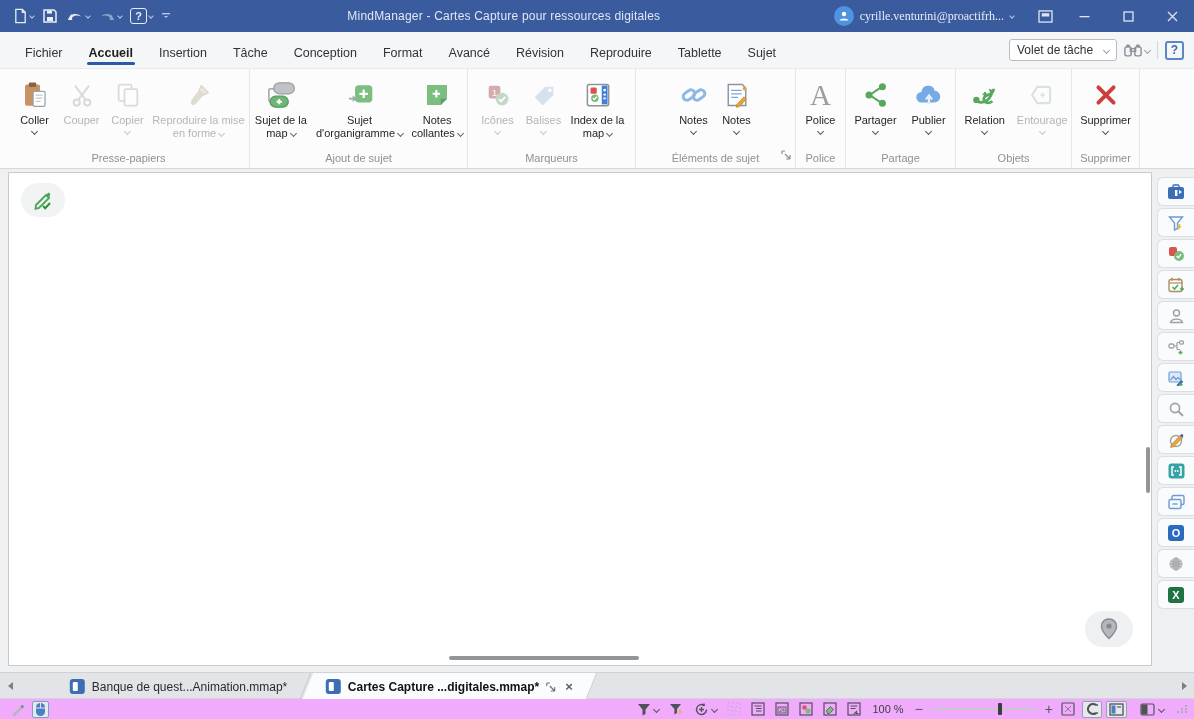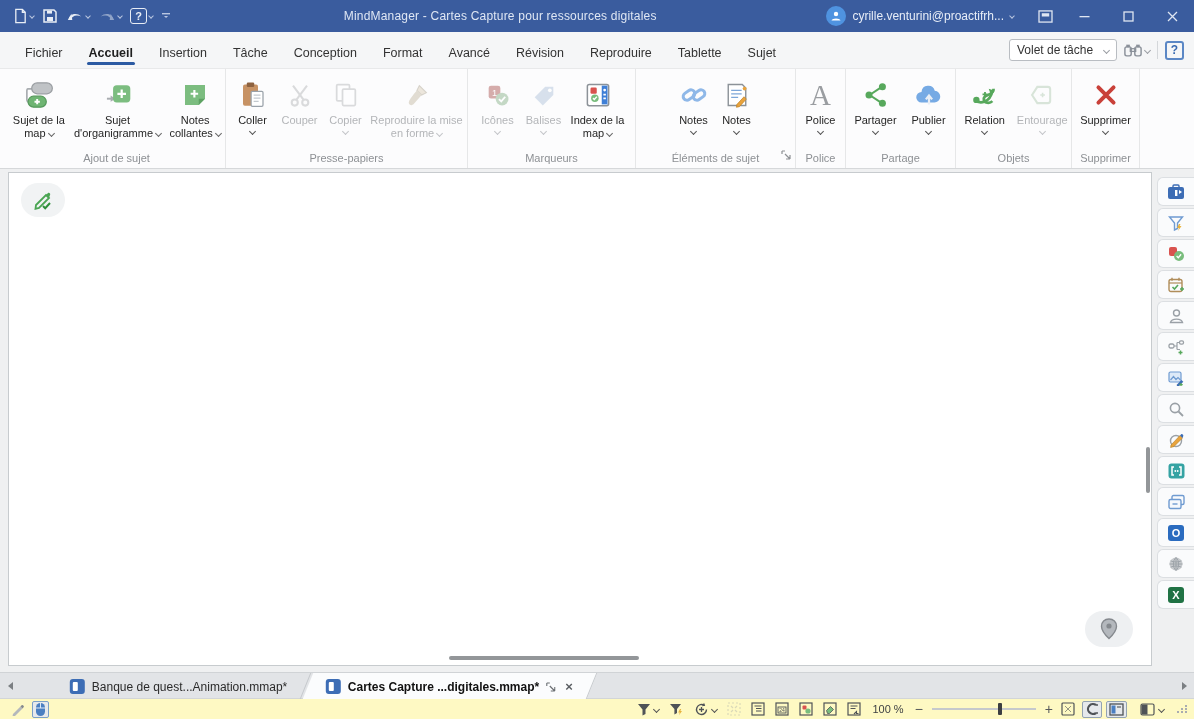--- a/index.html
+++ b/index.html
@@ -5,21 +5,21 @@
   * { margin:0; padding:0; box-sizing:border-box; }
   html,body { width:1194px; height:719px; overflow:hidden; font-family:"Liberation Sans", sans-serif; background:#f0f1f2; }
 
   
   .titlebar { height:32px; background:#3a5c9e; display:flex; align-items:center; color:#e7edf7; font-size:12px; }
   .qat { display:flex; align-items:center; gap:2px; padding-left:10px; }
   .qat .qbtn { display:flex; align-items:center; gap:2px; padding:3px 3px; border-radius:3px; }
   .chev { display:inline-block; width:5px; height:5px; border-right:1.4px solid #555; border-bottom:1.4px solid #555; transform:rotate(45deg); }
   .chev.lt { border-color:#b9c6e0; width:4px; height:4px; }
   .tb-title { flex:1; text-align:center; color:#dfe7f4; font-size:12px; letter-spacing:.2px; }
-  .account { display:flex; align-items:center; gap:6px; margin-right:14px; }
+  .account { display:flex; align-items:center; gap:6px; margin-right:14px;font-family:Liberation Serif, serif; }
   .avatar { width:20px; height:20px; border-radius:50%; background:#4f93e0; display:flex; align-items:center; justify-content:center; }
   .winctl { display:flex; align-items:center; }
   .winbtn { width:44px; height:32px; display:flex; align-items:center; justify-content:center; }
   .panelbtn { width:34px; height:32px; display:flex; align-items:center; justify-content:center; }
 
   
   .menubar { height:36px; background:#f5f6f7; display:flex; align-items:center; padding:0 10px 0 12px; }
   .mtabs { display:flex; align-items:flex-end; height:100%; }
   .mtab { padding:9px 13px 8px; font-size:12.5px; color:#333; position:relative; cursor:default; }
   .mtab.active { font-weight:bold; color:#1f1f1f; }
@@ -68,21 +68,21 @@
   .dtab:first-of-type { border-left:1px solid #c5c8cc; }
   .dtab .inner { transform:skewX(22deg); display:flex; align-items:center; gap:7px; font-size:12px; color:#2b2b2b; white-space:nowrap; }
   .dtab.active { background:#fbfcfd; }
   .dtab.active .inner { font-weight:bold; color:#111; }
   .docicon { width:15px; height:15px; background:#3d6db5; border-radius:3px; position:relative; }
   .docicon::after { content:""; position:absolute; left:3px; top:3px; width:5px; height:9px; background:#fff; border-radius:1px; }
   .tab-x { font-size:13px; color:#5a5e62; margin-left:2px; }
   .spacer { flex:1; }
 
   
-  .statusbar { height:21px; background:#fef9c3; border-top:1px solid #d2d5d8; display:flex; align-items:center; padding:0 4px 0 6px; font-size:11px; color:#3c3f42; }
+  .statusbar { height:21px; background:#f0abfc; border-top:1px solid #d2d5d8; display:flex; align-items:center; padding:0 4px 0 6px; font-size:11px; color:#3c3f42; }
   .sbtn { height:17px; display:flex; align-items:center; justify-content:center; padding:0 2px; border:1px solid transparent; border-radius:2px; margin:0 2px; }
   .sbtn.pressed { background:#e6e9ec; border-color:#93a3b2; }
   .zoomtrack { width:104px; height:2px; background:#c6c9cc; margin:0 6px; position:relative; }
   .zoomthumb { position:absolute; left:66px; top:-5px; width:4px; height:12px; background:#3c3f42; border-radius:1px; }
   .zoomlabel { margin:0 8px 0 6px; }
   .pm { font-size:14px; color:#56595c; padding:0 3px; }
   .grip { display:grid; grid-template-columns:repeat(3,3px); grid-gap:1px; margin-left:8px; margin-right:2px; }
   .grip i { width:2px; height:2px; background:#a9acb0; }
   .grip i.hide { visibility:hidden; }
 </style>
@@ -197,20 +197,65 @@
         </svg>
       <i class="chev" style="border-color:#9a9ea3"></i>
     </span>
     <span class="vsep"></span>
     <span class="helpbtn">?</span>
   </div>
 </div>
 
 <div class="ribbon">
 
+  <div class="rgroup" style="width:242px">
+    <div class="rbtn" style="width:48px">
+      <span class="ricon">
+        <svg width="30" height="30" viewBox="0 0 24 24">
+            <rect x="4" y="3.5" width="12" height="17" rx="1.5" fill="#c79264"></rect>
+            <rect x="7" y="2" width="6" height="3.5" rx="1" fill="#8d6240"></rect>
+            <rect x="10.5" y="9" width="9.5" height="12" rx="1" fill="#fff" stroke="#9aa2aa" stroke-width="1"></rect>
+            <path d="M12.5 12h5.5M12.5 14.5h5.5M12.5 17h4" stroke="#c3c9cf" stroke-width="1"></path>
+          </svg>
+      </span>
+      <span class="rlabel">Coller</span>
+      <i class="chev chev-below"></i>
+    </div>
+    <div class="rbtn dis" style="width:46px">
+      <span class="ricon">
+        <svg width="28" height="28" viewBox="0 0 24 24">
+            <path d="M6 4 L15 16 M18 4 L9 16" stroke="#b7babd" stroke-width="1.8" fill="none"></path>
+            <circle cx="7.5" cy="18.5" r="2.6" fill="none" stroke="#b7babd" stroke-width="1.8"></circle>
+            <circle cx="16.5" cy="18.5" r="2.6" fill="none" stroke="#b7babd" stroke-width="1.8"></circle>
+          </svg>
+      </span>
+      <span class="rlabel">Couper</span>
+    </div>
+    <div class="rbtn dis" style="width:46px">
+      <span class="ricon">
+        <svg width="28" height="28" viewBox="0 0 24 24">
+            <rect x="4" y="3" width="11" height="14" rx="1" fill="#fff" stroke="#b7babd" stroke-width="1.5"></rect>
+            <rect x="9" y="7" width="11" height="14" rx="1" fill="#fff" stroke="#b7babd" stroke-width="1.5"></rect>
+          </svg>
+      </span>
+      <span class="rlabel">Copier</span>
+      <i class="chev chev-below"></i>
+    </div>
+    <div class="rbtn dis" style="width:96px">
+      <span class="ricon">
+        <svg width="28" height="28" viewBox="0 0 24 24">
+            <path d="M14 4 L20 10 L16 12 L12 8 Z" fill="#e4d1ad" stroke="#b7aa8c" stroke-width="1"></path>
+            <path d="M12 8 L16 12 L9 20 C7.5 21.5 4.5 20.5 5 18 C5.8 15.5 8 13 12 8 Z" fill="#cdbd9a"></path>
+          </svg>
+      </span>
+      <span class="rlabel"><span>Reproduire la mise en forme</span><i class="chev"></i></span>
+    </div>
+    <span class="rgroup-label">Presse-papiers</span>
+  </div>
+
   <div class="rgroup" style="width:218px">
     <div class="rbtn" style="width:62px">
       <span class="ricon">
         <svg width="34" height="32" viewBox="0 0 28 26">
             <path d="M9 8 H5 C4 8 4 9 4 10 V17 C4 18 5 19 6 19" fill="none" stroke="#a9adb1" stroke-width="1.4"></path>
             <rect x="8" y="3" width="17" height="9" rx="4.5" fill="#c0c3c6" stroke="#9a9ea2" stroke-width="1"></rect>
             <rect x="5" y="14" width="15" height="9" rx="4.5" fill="#6fb573" stroke="#55995b" stroke-width="1"></rect>
             <path d="M12.5 16.3 v4.4 M10.3 18.5 h4.4" stroke="#fff" stroke-width="1.6"></path>
           </svg>
       </span>
@@ -231,65 +276,20 @@
       <span class="ricon">
         <svg width="30" height="30" viewBox="0 0 24 24">
             <path d="M4 4 h16 v11 l-5 5 H4 Z" fill="#7cbd80"></path>
             <path d="M20 15 l-5 5 v-5 Z" fill="#5ea263"></path>
             <path d="M11.5 8 v6 M8.5 11 h6" stroke="#fff" stroke-width="1.7"></path>
           </svg>
       </span>
       <span class="rlabel"><span>Notes collantes</span><i class="chev"></i></span>
     </div>
     <span class="rgroup-label">Ajout de sujet</span>
-  </div>
-
-  <div class="rgroup" style="width:242px">
-    <div class="rbtn" style="width:48px">
-      <span class="ricon">
-        <svg width="30" height="30" viewBox="0 0 24 24">
-            <rect x="4" y="3.5" width="12" height="17" rx="1.5" fill="#c79264"></rect>
-            <rect x="7" y="2" width="6" height="3.5" rx="1" fill="#8d6240"></rect>
-            <rect x="10.5" y="9" width="9.5" height="12" rx="1" fill="#fff" stroke="#9aa2aa" stroke-width="1"></rect>
-            <path d="M12.5 12h5.5M12.5 14.5h5.5M12.5 17h4" stroke="#c3c9cf" stroke-width="1"></path>
-          </svg>
-      </span>
-      <span class="rlabel">Coller</span>
-      <i class="chev chev-below"></i>
-    </div>
-    <div class="rbtn dis" style="width:46px">
-      <span class="ricon">
-        <svg width="28" height="28" viewBox="0 0 24 24">
-            <path d="M6 4 L15 16 M18 4 L9 16" stroke="#b7babd" stroke-width="1.8" fill="none"></path>
-            <circle cx="7.5" cy="18.5" r="2.6" fill="none" stroke="#b7babd" stroke-width="1.8"></circle>
-            <circle cx="16.5" cy="18.5" r="2.6" fill="none" stroke="#b7babd" stroke-width="1.8"></circle>
-          </svg>
-      </span>
-      <span class="rlabel">Couper</span>
-    </div>
-    <div class="rbtn dis" style="width:46px">
-      <span class="ricon">
-        <svg width="28" height="28" viewBox="0 0 24 24">
-            <rect x="4" y="3" width="11" height="14" rx="1" fill="#fff" stroke="#b7babd" stroke-width="1.5"></rect>
-            <rect x="9" y="7" width="11" height="14" rx="1" fill="#fff" stroke="#b7babd" stroke-width="1.5"></rect>
-          </svg>
-      </span>
-      <span class="rlabel">Copier</span>
-      <i class="chev chev-below"></i>
-    </div>
-    <div class="rbtn dis" style="width:96px">
-      <span class="ricon">
-        <svg width="28" height="28" viewBox="0 0 24 24">
-            <path d="M14 4 L20 10 L16 12 L12 8 Z" fill="#e4d1ad" stroke="#b7aa8c" stroke-width="1"></path>
-            <path d="M12 8 L16 12 L9 20 C7.5 21.5 4.5 20.5 5 18 C5.8 15.5 8 13 12 8 Z" fill="#cdbd9a"></path>
-          </svg>
-      </span>
-      <span class="rlabel"><span>Reproduire la mise en forme</span><i class="chev"></i></span>
-    </div>
-    <span class="rgroup-label">Presse-papiers</span>
   </div>
 
   <div class="rgroup" style="width:168px">
     <div class="rbtn dis" style="width:46px">
       <span class="ricon">
         <svg width="28" height="28" viewBox="0 0 24 24">
             <rect x="4" y="4" width="10" height="11" rx="2" fill="#d9534f"></rect>
             <text x="9" y="12.5" font-size="8" fill="#fff" text-anchor="middle" font-family="Liberation Sans">1</text>
             <circle cx="15.5" cy="15.5" r="5.5" fill="#79bd7d"></circle>
             <path d="M12.8 15.5 l2 2 l3.4-4" stroke="#fff" stroke-width="1.6" fill="none"></path>

